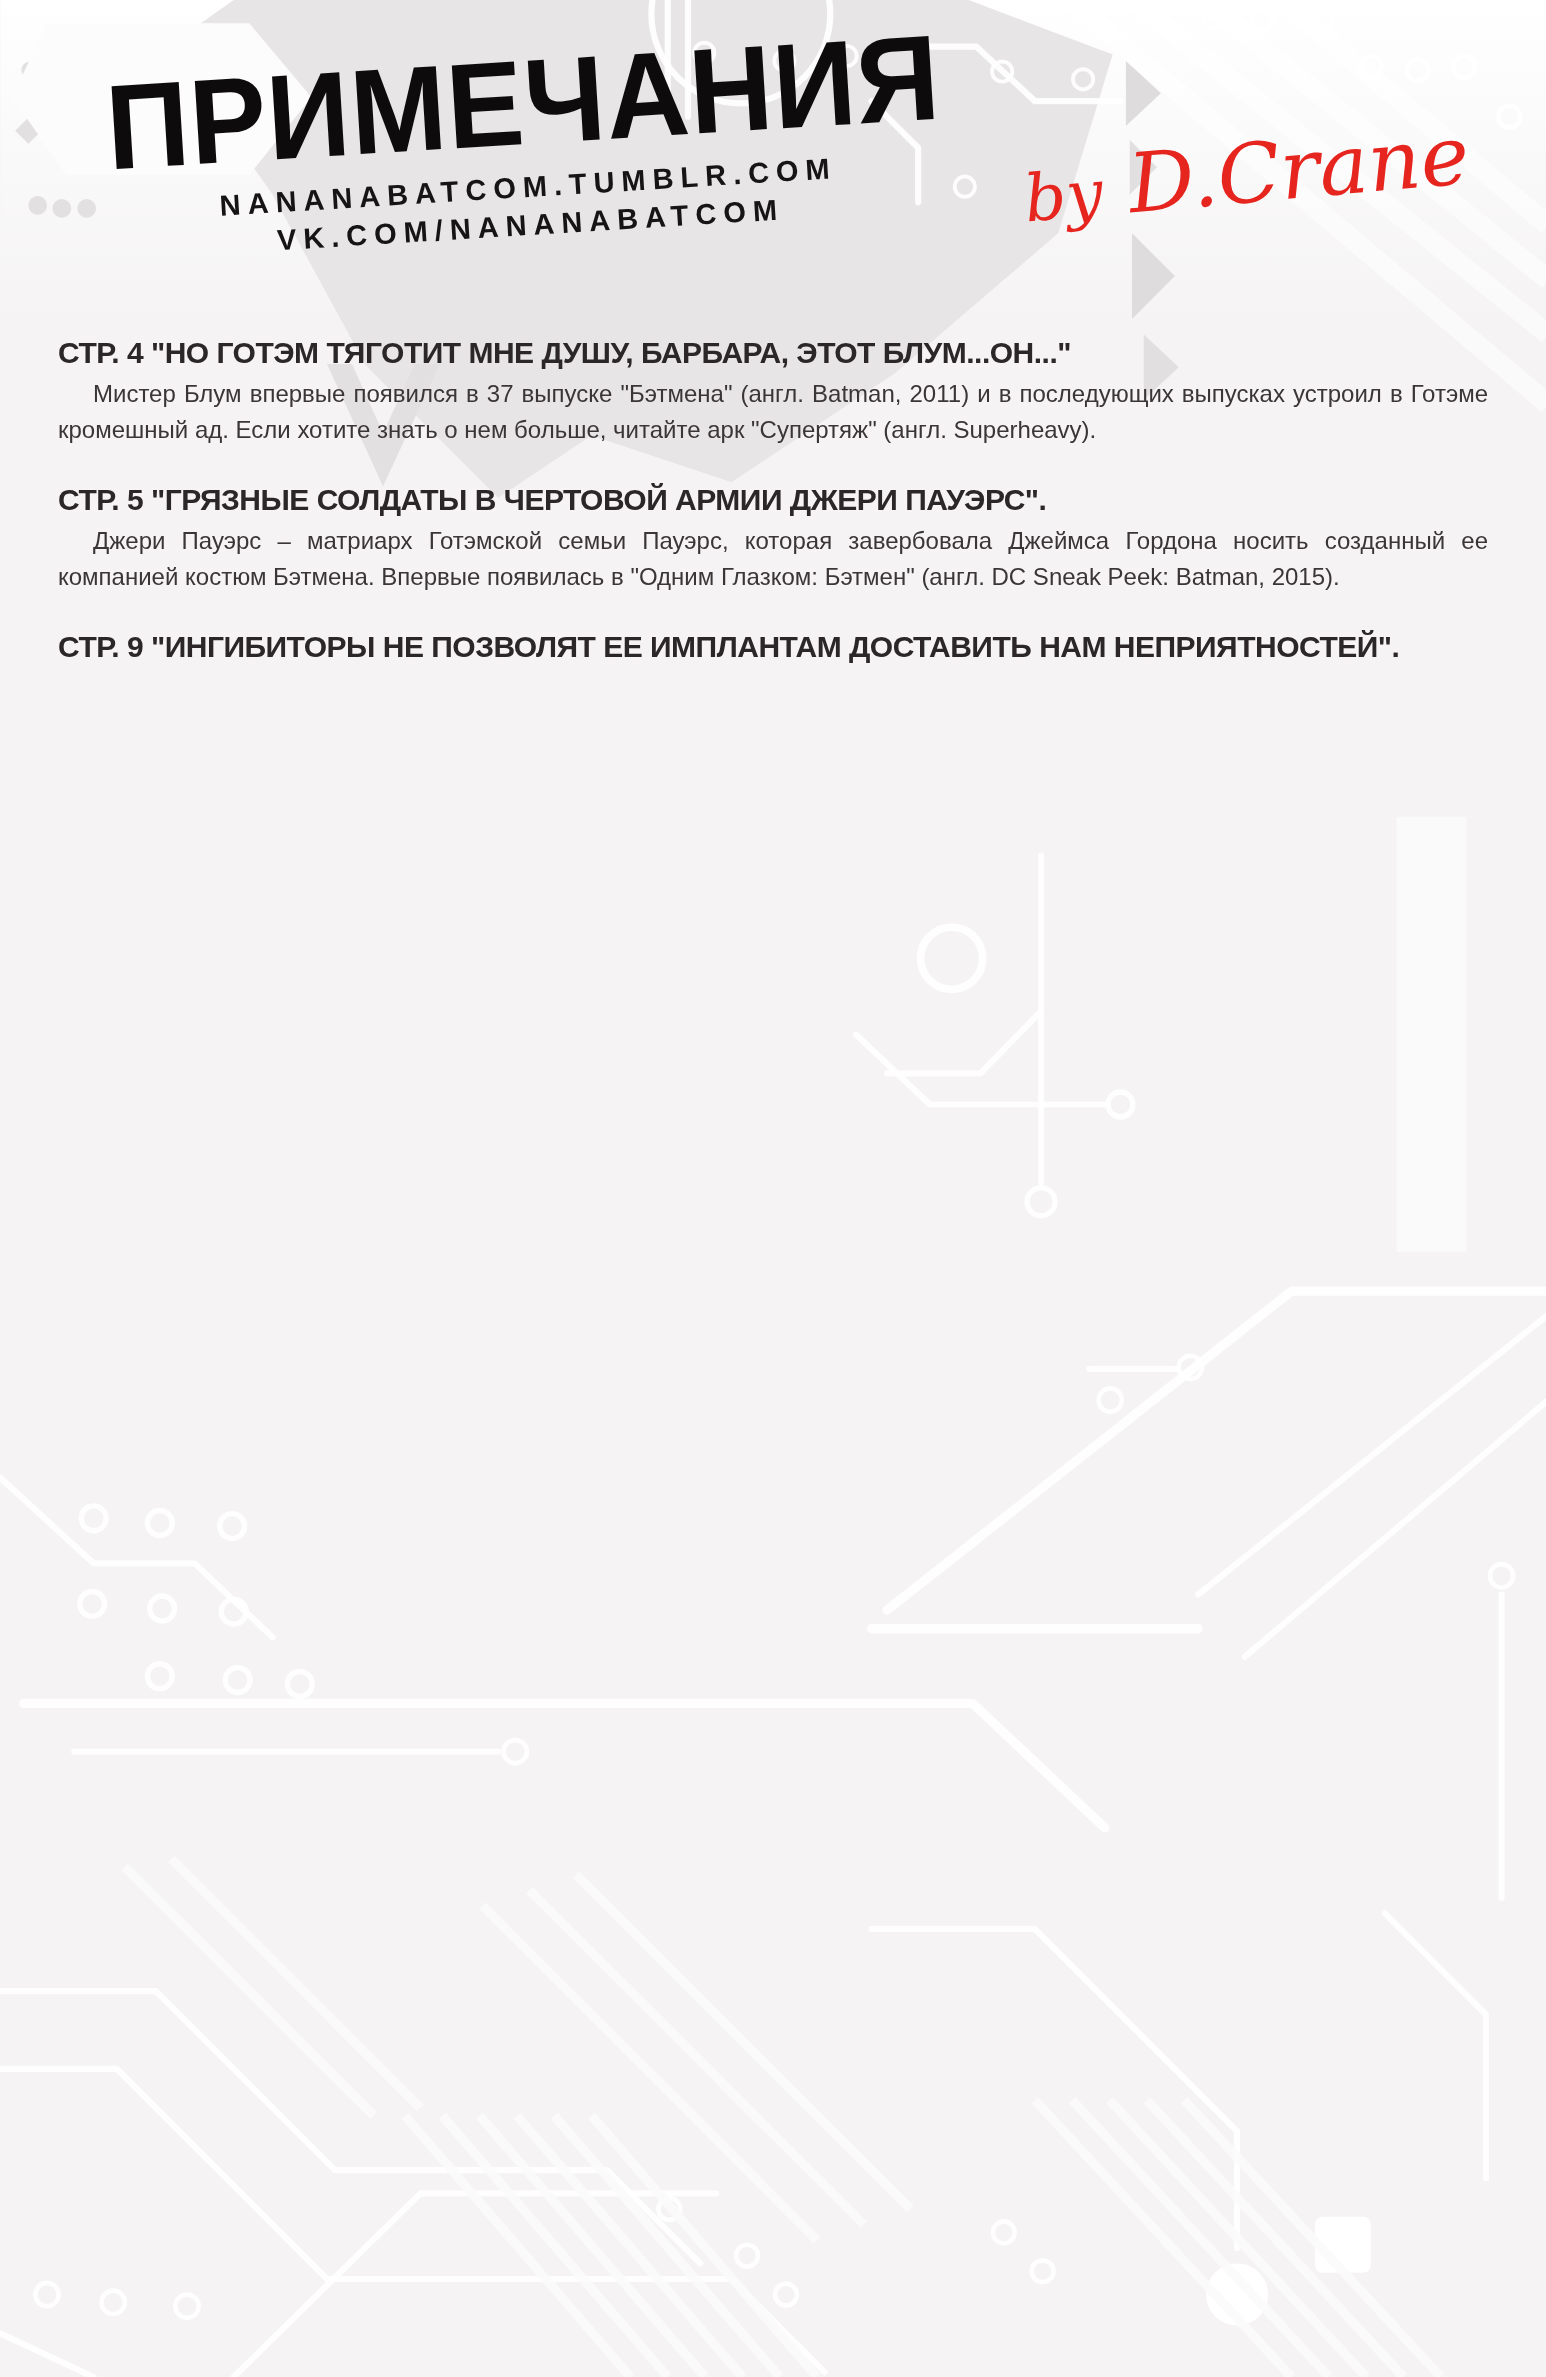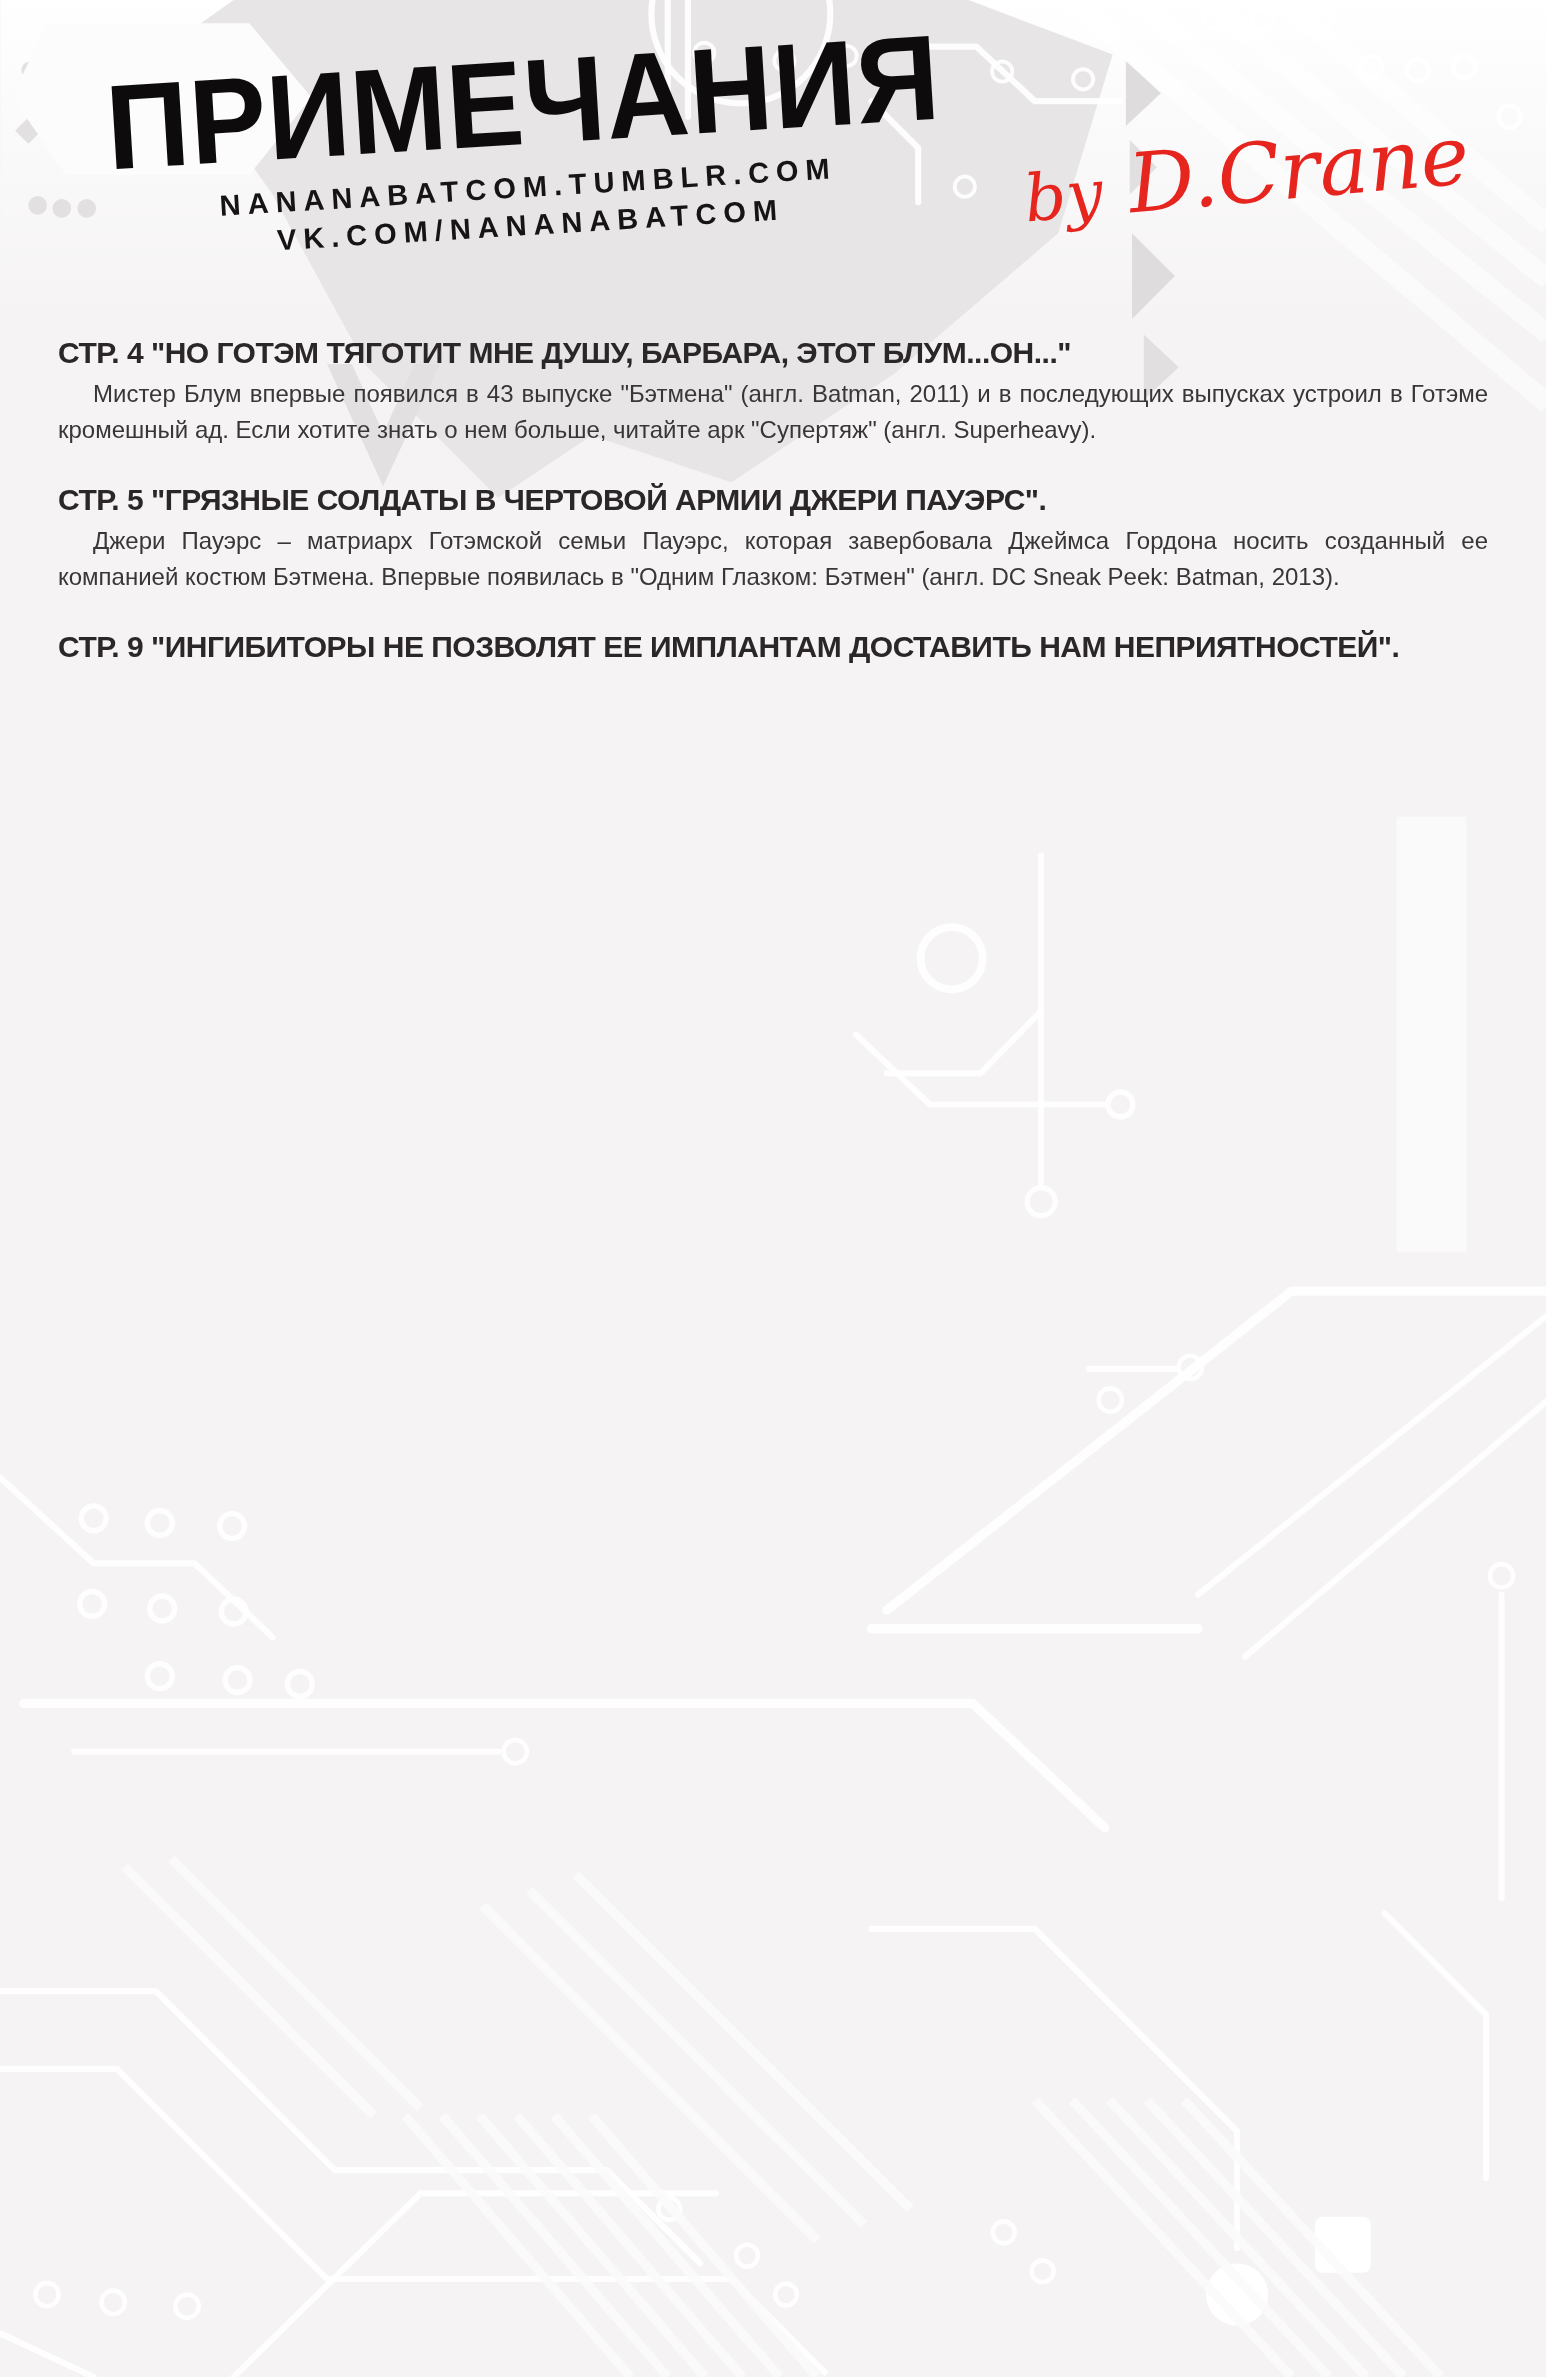--- a/index.html
+++ b/index.html
@@ -204,25 +204,25 @@
   </header>
 
   <div class="credit">
     <span class="credit-by">by</span>
     <span class="credit-name">D.Crane</span>
   </div>
 
   <main class="notes">
     <section class="note">
       <h2>СТР. 4 "НО ГОТЭМ ТЯГОТИТ МНЕ ДУШУ, БАРБАРА, ЭТОТ БЛУМ...ОН..."</h2>
-      <p>Мистер Блум впервые появился в 43 выпуске "Бэтмена" (англ. Batman, 2011) и в последующих выпусках устроил в Готэме кромешный ад. Если хотите знать о нем больше, читайте арк "Супертяж" (англ. Superheavy).</p>
+      <p>Мистер Блум впервые появился в 37 выпуске "Бэтмена" (англ. Batman, 2011) и в последующих выпусках устроил в Готэме кромешный ад. Если хотите знать о нем больше, читайте арк "Супертяж" (англ. Superheavy).</p>
     </section>
     <section class="note">
       <h2>СТР. 5 "ГРЯЗНЫЕ СОЛДАТЫ В ЧЕРТОВОЙ АРМИИ ДЖЕРИ ПАУЭРС".</h2>
-      <p>Джери Пауэрс – матриарх Готэмской семьи Пауэрс, которая завербовала Джеймса Гордона носить созданный ее компанией костюм Бэтмена. Впервые появилась в "Одним Глазком: Бэтмен" (англ. DC Sneak Peek: Batman, 2013).</p>
+      <p>Джери Пауэрс – матриарх Готэмской семьи Пауэрс, которая завербовала Джеймса Гордона носить созданный ее компанией костюм Бэтмена. Впервые появилась в "Одним Глазком: Бэтмен" (англ. DC Sneak Peek: Batman, 2015).</p>
     </section>
     <section class="note">
       <h2>СТР. 9 "ИНГИБИТОРЫ НЕ ПОЗВОЛЯТ ЕЕ ИМПЛАНТАМ ДОСТАВИТЬ НАМ НЕПРИЯТНОСТЕЙ".</h2>
     </section>
   </main>
 
 </div>
 
 
 </body></html>

